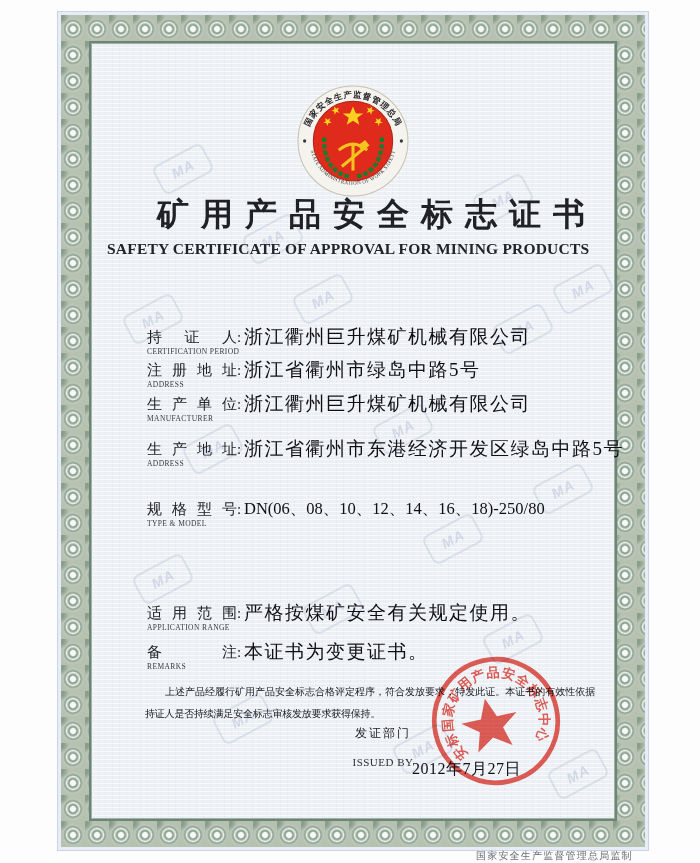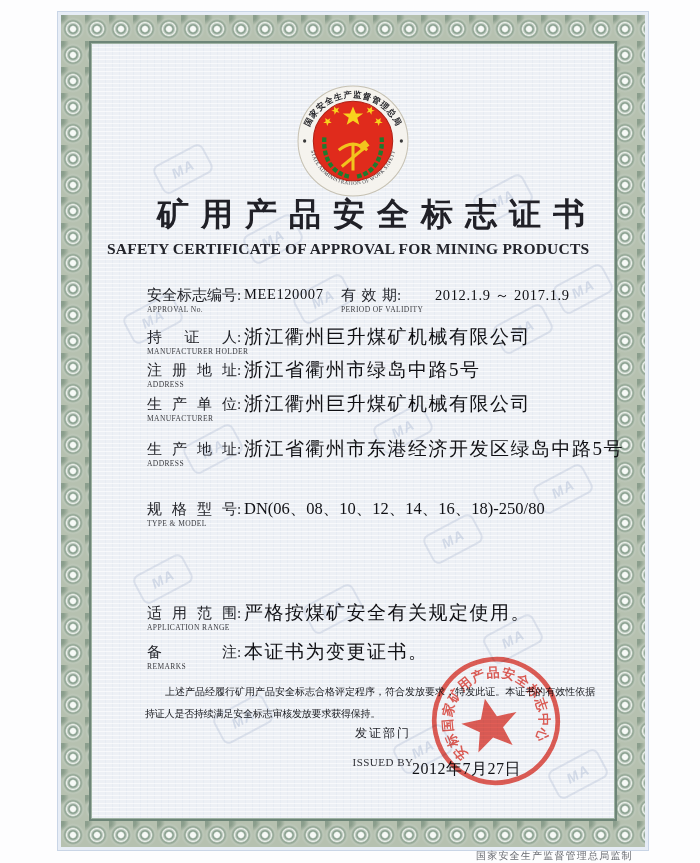--- a/index.html
+++ b/index.html
@@ -145,39 +145,25 @@
           <line x1="55" y1="57" x2="55" y2="84"></line>
           <line x1="44" y1="80" x2="66" y2="62"></line>
           <rect x="61" y="56" width="9" height="7" fill="#f2c41d" stroke="none" transform="rotate(-38 65.5 59.5)"></rect>
         </g>
       </svg>
     </div>
 
     <div class="title">矿用产品安全标志证书</div>
     <div class="subtitle">SAFETY CERTIFICATE OF APPROVAL FOR MINING PRODUCTS</div>
 
-    <div class="row" style="top:243px">
-      <span class="lb">
-        <span class="cn">安全标志编号</span><span class="colon">:</span>
-        <div class="en">APPROVAL No.</div>
-      </span>
-      <span class="val num">MEE120007</span>
-      <span class="vgroup">
-        <span class="lb">
-          <span class="cn w58">有效期</span><span class="colon">:</span>
-          <div class="en">PERIOD OF VALIDITY</div>
-        </span>
-        <span class="val num">2012.1.9 ～ 2017.1.9</span>
-      </span>
-    </div>
 
     <div class="row" style="top:285px">
       <span class="lb">
         <span class="cn">持证人</span><span class="colon">:</span>
-        <div class="en">MANUFACTURER HOLDER</div>
+        <div class="en">CERTIFICATION PERIOD</div>
       </span>
       <span class="val">浙江衢州巨升煤矿机械有限公司</span>
     </div>
 
     <div class="row" style="top:318px">
       <span class="lb">
         <span class="cn">注册地址</span><span class="colon">:</span>
         <div class="en">ADDRESS</div>
       </span>
       <span class="val">浙江省衢州市绿岛中路5号</span>

